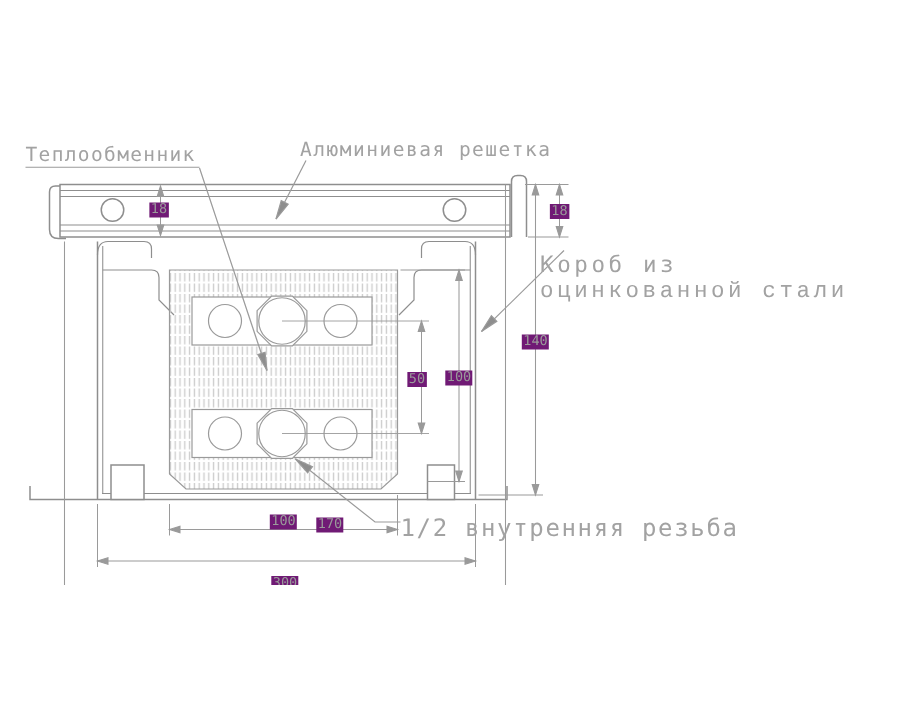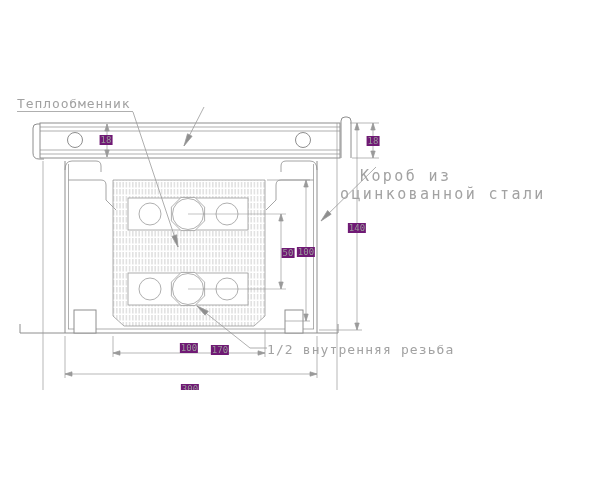--- a/index.html
+++ b/index.html
@@ -147,27 +147,28 @@
       <line x1="376" y1="167" x2="321" y2="221"></line>
       <polygon points="321,221 327.6,210.5 331.2,214.2"></polygon>
 
       <path d="M267 348 H250 L197 306" fill="none"></path>
       <polygon points="197,306 208.3,311.2 205.1,315.2"></polygon>
     </g>
   </svg>
 
   <div class="lbl lbl-big" style="left:17px;top:96px;letter-spacing:0.9px;">Теплообменник</div>
 
+  <div class="lbl lbl-big" style="left:200px;top:93px;">Алюминиевая решетка</div>
 
   <div class="lbl lbl-box" style="left:360px;top:168px;width:225px;">Короб из</div>
-  <div class="lbl lbl-box" style="left:340px;top:186px;width:225px;">оцинкованной стали</div>
+  <div class="lbl lbl-box" style="left:360px;top:186px;width:225px;font-family:Liberation Mono, monospace;">оцинкованной стали</div>
 
-  <div class="lbl" style="left:267px;top:342px;font-size:13px;letter-spacing:1.1px;">1/2 внутренняя резьба</div>
+  <div class="lbl" style="left:267px;top:342px;font-size:16px;letter-spacing:1.1px;">1/2 внутренняя резьба</div>
 
   <div class="dim" style="left:106px;top:140px;">18</div>
   <div class="dim" style="left:373px;top:141px;">18</div>
   <div class="dim" style="left:357px;top:228px;">140</div>
   <div class="dim" style="left:306px;top:252px;">100</div>
-  <div class="dim" style="left:288px;top:253px;">50</div>
+  <div class="dim" style="left:278px;top:253px;">50</div>
   <div class="dim" style="left:189px;top:348px;">100</div>
   <div class="dim" style="left:190px;top:350px;margin-left:30px;">170</div>
   <div class="dim" style="left:190px;top:389px;">300</div>
 </div>
 
 </body></html>

